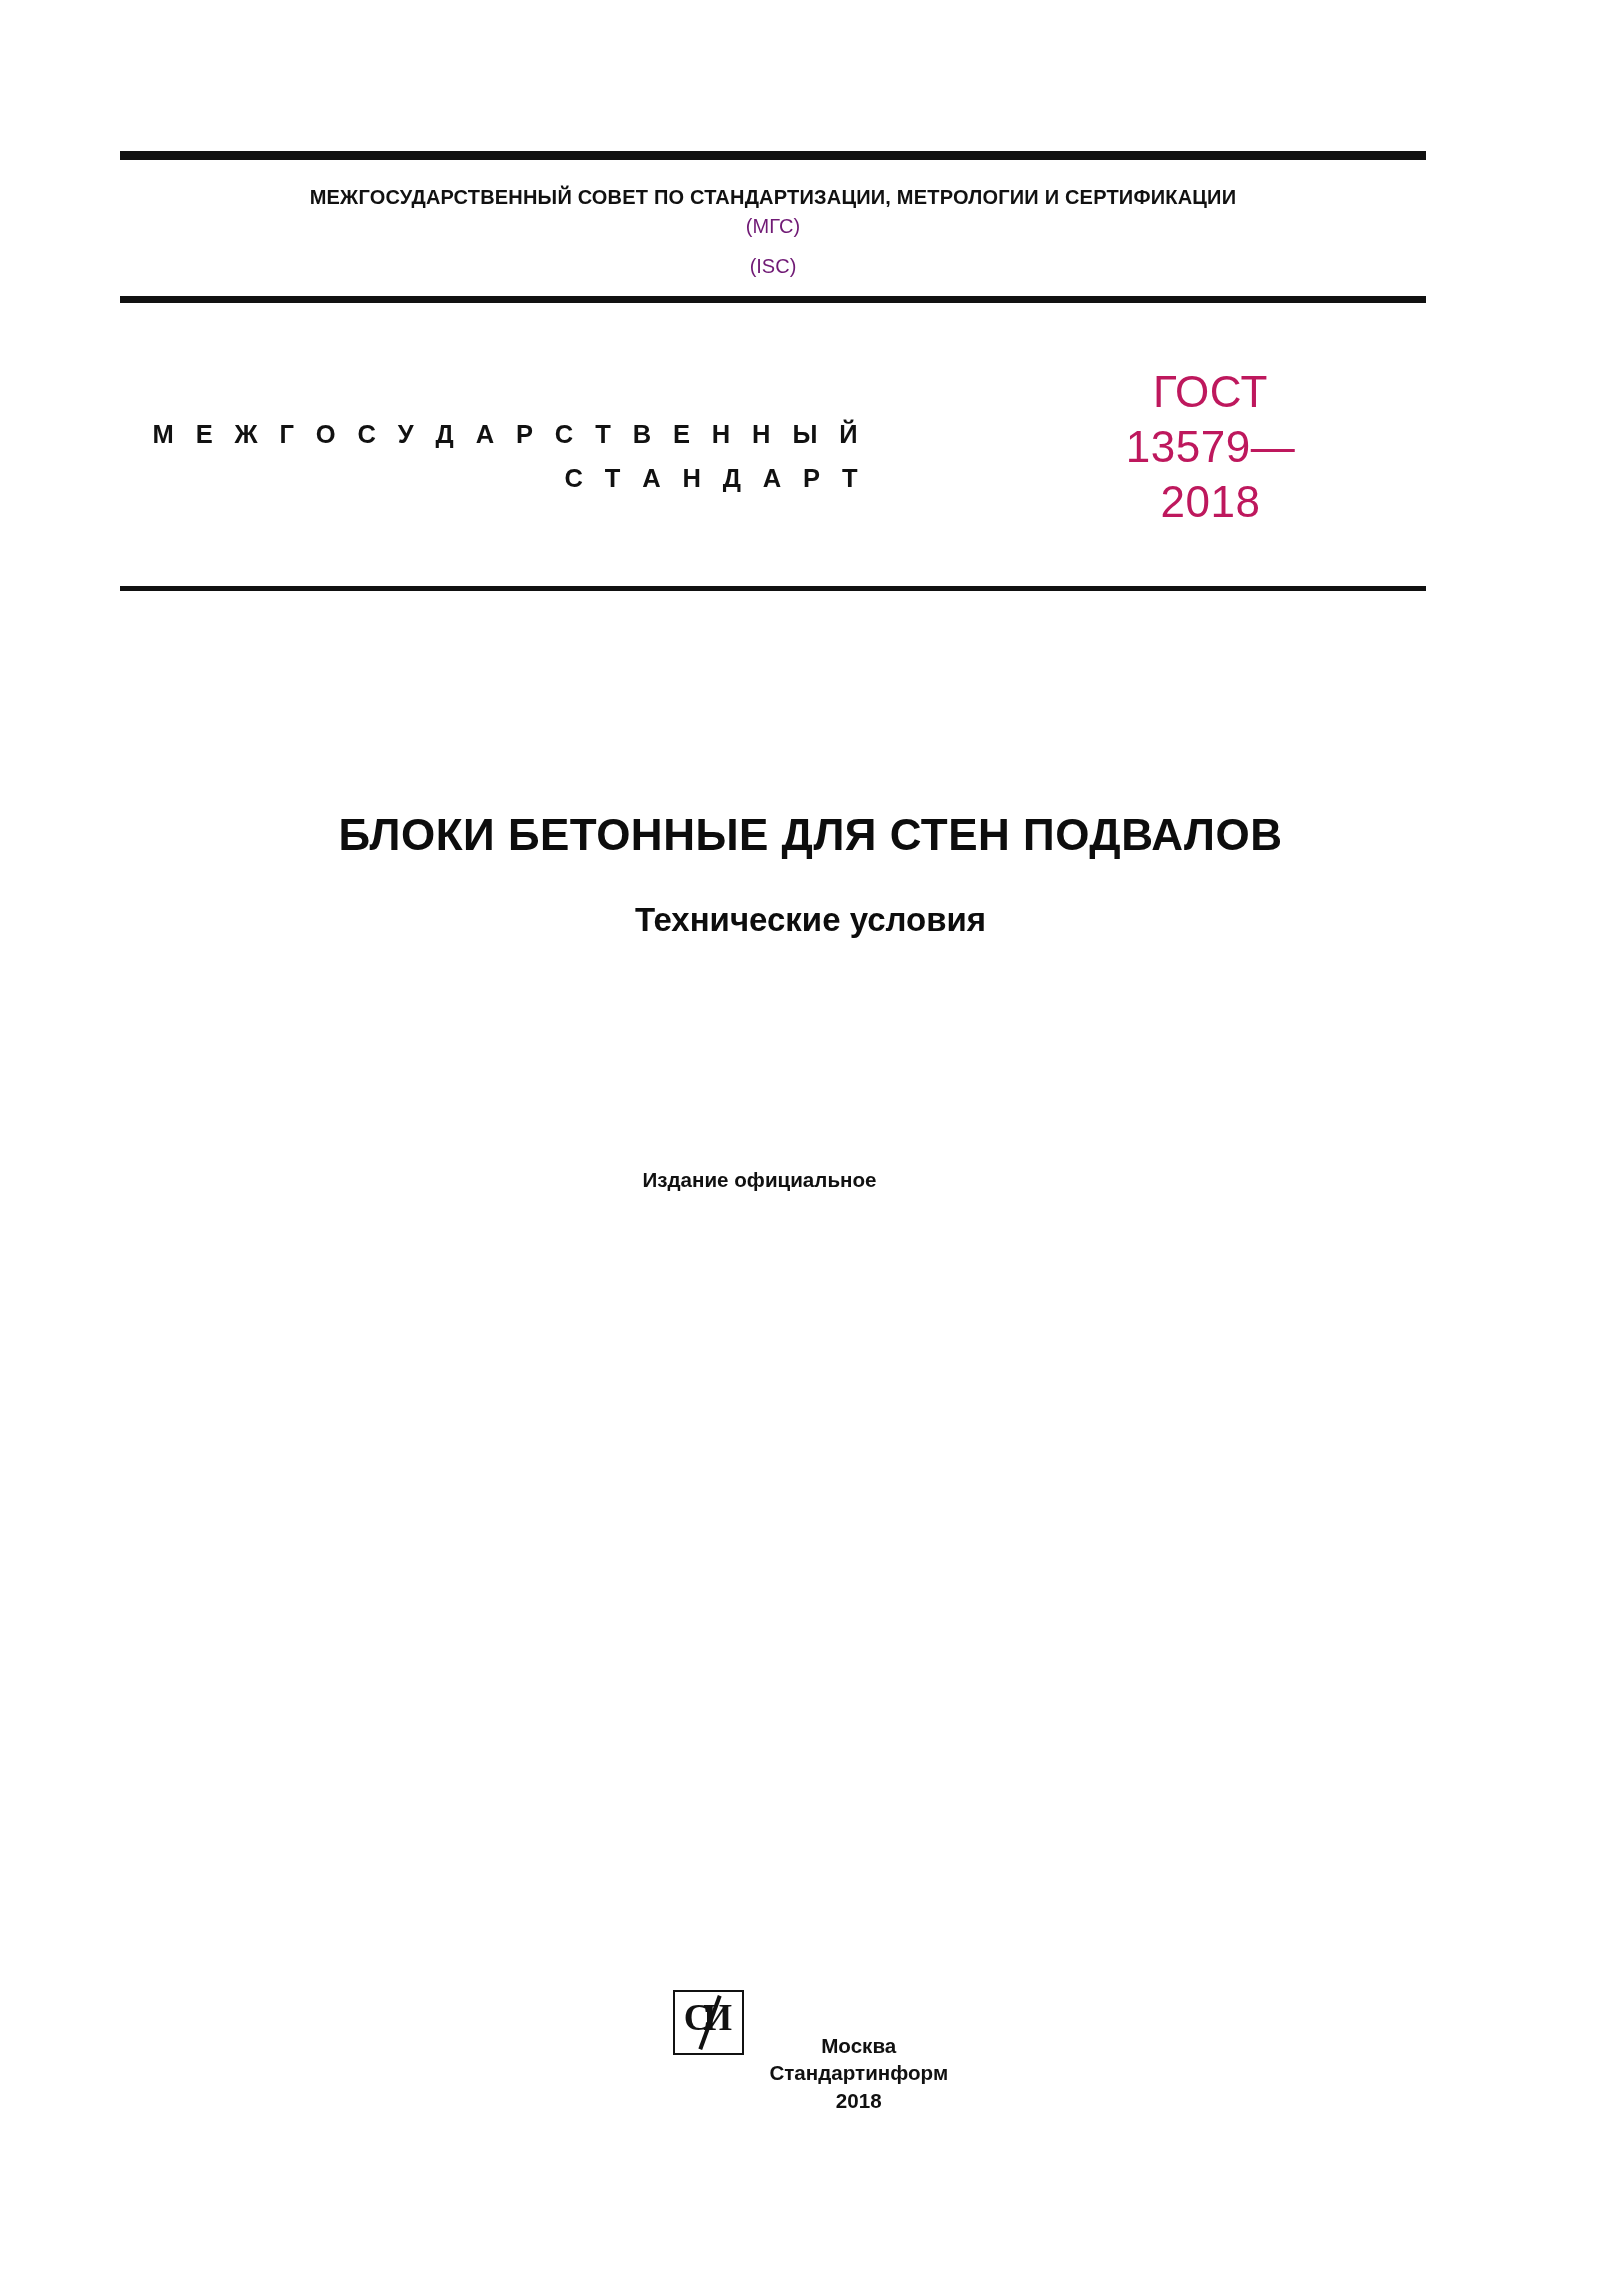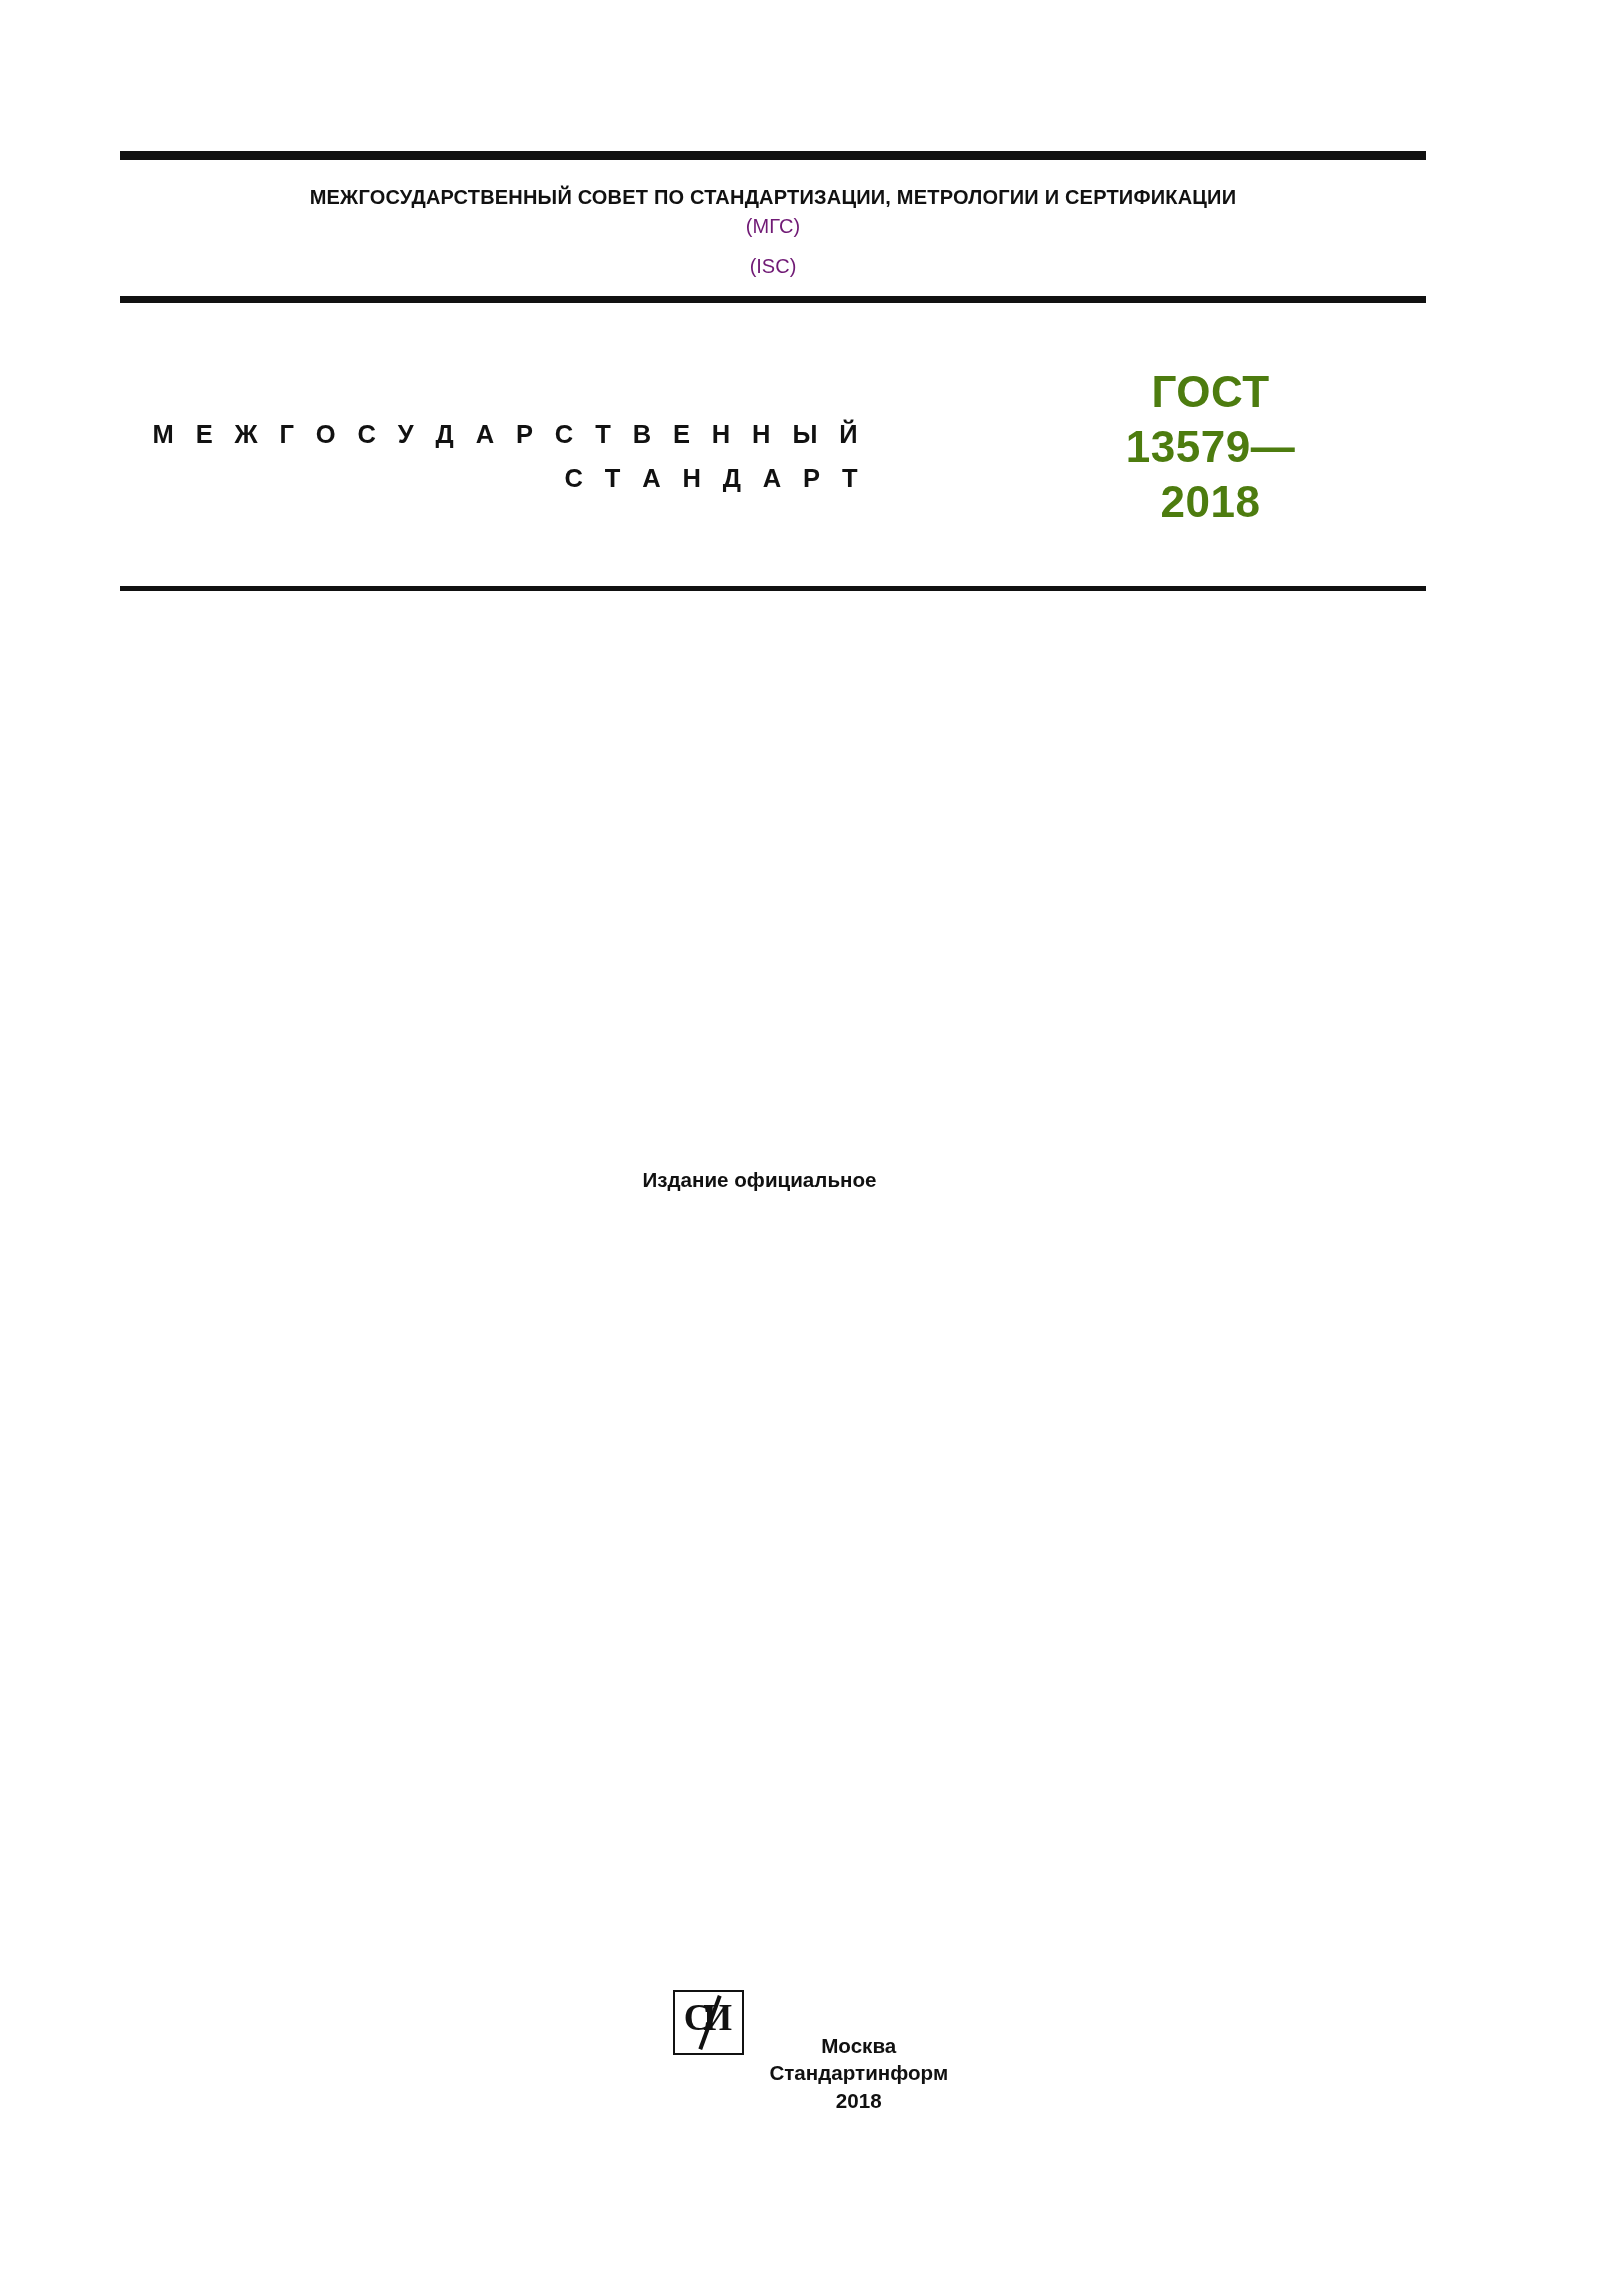--- a/index.html
+++ b/index.html
@@ -94,24 +94,24 @@
   }
   .std-right {
     flex: 0 0 auto;
     width: 470px;
     text-align: center;
     padding-left: 39px;
     box-sizing: border-box;
   }
   .std-right .code {
     font-size: 44px;
-    font-weight: bold;
+    font-weight: normal;
     line-height: 1.25;
     letter-spacing: 0.5px;
-    color: #4d7c0f;
+    color: #be185d;
   }
 
   
   .doc-title {
     position: absolute;
     left: 0;
     top: 794px;
     width: 1621px;
     text-align: center;
   }
@@ -226,20 +226,24 @@
         <div class="code">ГОСТ</div>
         <div class="code">13579—</div>
         <div class="code">2018</div>
       </div>
     </div>
 
     <div class="rule-thin"></div>
 
   </div>
 
+  <div class="doc-title">
+    <div class="main">БЛОКИ БЕТОННЫЕ ДЛЯ СТЕН ПОДВАЛОВ</div>
+    <div class="sub">Технические условия</div>
+  </div>
 
   <div class="official">Издание официальное</div>
 
   <div class="publisher">
     <div class="logo">
       <span class="g">С</span>
       <span class="slash"></span>
       <span class="i">И</span>
     </div>
     <div class="pub-text">

